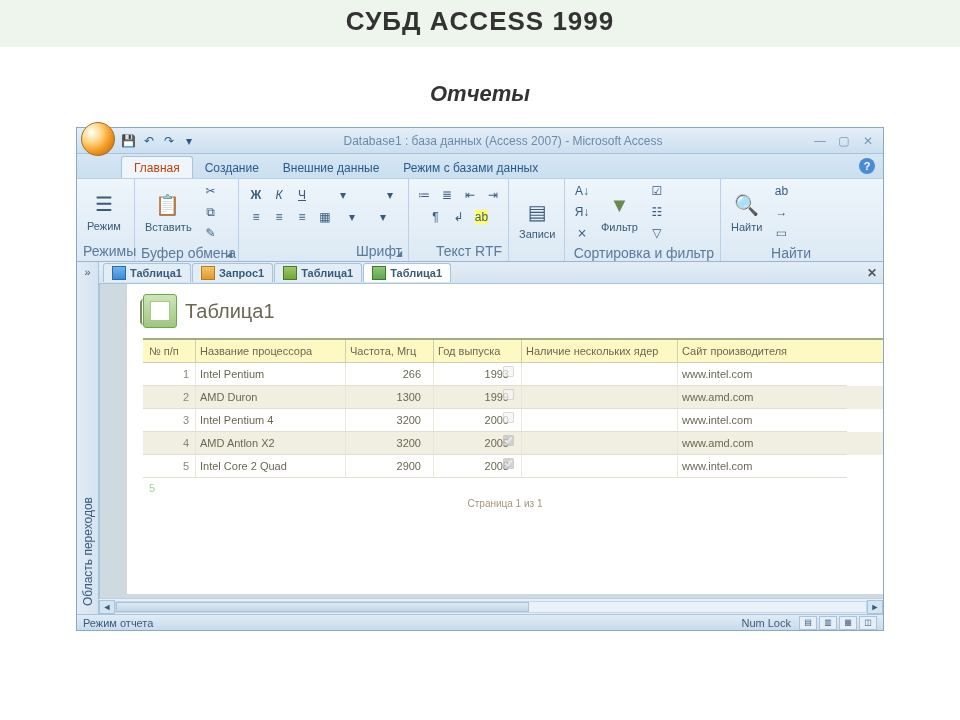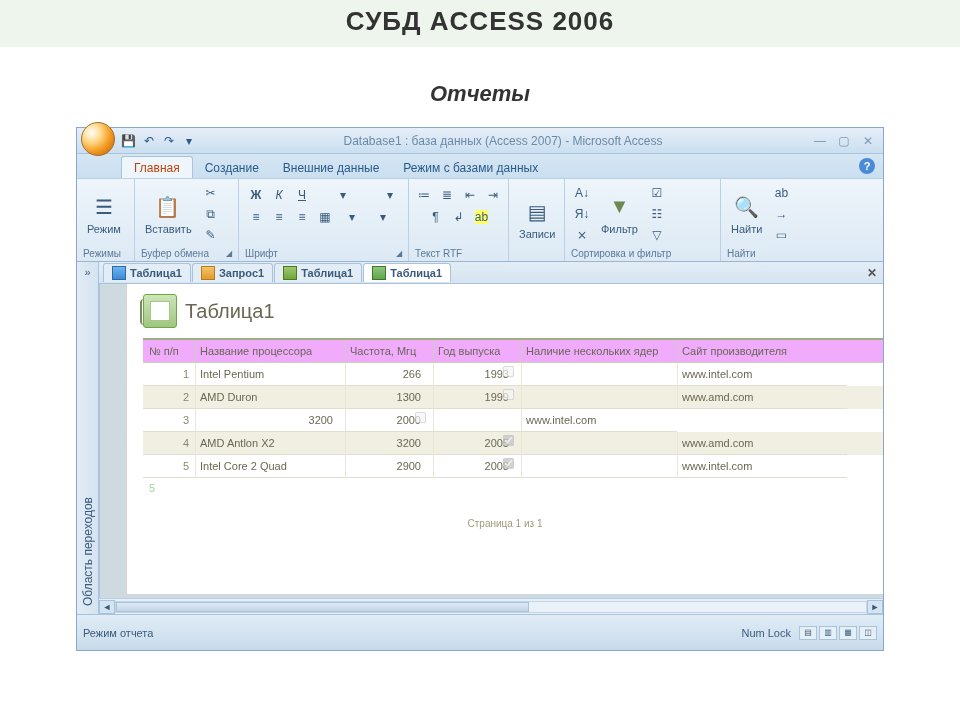--- a/index.html
+++ b/index.html
@@ -100,21 +100,21 @@
   .ribbon-group {
     border-right: 1px solid #b9d0e6;
     display: flex;
     flex-direction: column;
     justify-content: space-between;
     padding: 2px 6px 0;
     position: relative;
   }
   .group-content { flex:1; display:flex; align-items:center; gap:4px; }
   .group-label {
-    font-size: 10px; color: #5a7a9a; text-align: left;
+    font-size: 14px; color: #5a7a9a; text-align: right;
     padding: 2px 0;
     white-space: nowrap;
   }
   .dlg-launcher {
     position: absolute; right: 2px; bottom: 2px;
     width: 10px; height: 10px; font-size: 8px; color:#5a7a9a;
   }
   .big-btn {
     display: flex; flex-direction: column; align-items: center;
     padding: 2px 4px; gap: 2px;
@@ -227,21 +227,21 @@
   }
 
   .rpt-columns, .rpt-row {
     display: grid;
     grid-template-columns: 52px 150px 88px 88px 156px 170px;
     font-size: 11px;
   }
   .rpt-columns {
     border-top: 2px solid #9dae82;
     border-bottom: 1px solid #c8d0b8;
-    background: #f0abfc;
+    background: #fef9c3;
     color: #6a6853;
     margin: 4px 0 0 16px;
   }
   .rpt-columns > div {
     padding: 5px 4px;
     border-left: 1px solid #c8d0b8;
     white-space: nowrap; overflow:hidden;
   }
   .rpt-columns > div:first-child { border-left:none; padding-left:6px; }
 
@@ -255,48 +255,48 @@
     border-bottom: 1px solid #e0ded0;
     border-left: 1px solid #e9e7da;
     white-space: nowrap; overflow:hidden;
   }
   .rpt-row > div:first-child { border-left:none; text-align:right; padding-right:6px; color:#8a8870;}
   .rpt-row .num { text-align:right; padding-right:12px; }
   .rpt-row .ck { position:relative; }
   .rpt-row .ck input { position:absolute; right:6px; top:2px; transform:scale(0.85); }
 
   .rpt-trailing { color:#a7cfa7; padding:4px 0 0 22px; font-size:11px; }
-  .rpt-footer { text-align:center; font-size:10px; color:#a09a7a; margin-top:24px; }
+  .rpt-footer { text-align:center; font-size:10px; color:#a09a7a; margin-top:4px; }
 
   .hscroll {
     height: 16px; background:#e6eef6;
     border-top:1px solid #b9d0e6;
     display:flex; align-items:center;
   }
   .hscroll .btn { width:16px; height:14px; background:#d5e4f1; border:1px solid #a9c3dc; font-size:9px; display:flex;align-items:center;justify-content:center; color:#3a5b7c;}
   .hscroll .track { flex:1; height:12px; background:#eaf1f8; border:1px solid #c4d6e6; position:relative; }
   .hscroll .thumb { position:absolute; left:0; top:0; bottom:0; width:55%; background:linear-gradient(#dce9f4,#c4d6e6); border:1px solid #a9c3dc;}
 
   .status-bar {
-    height: 36px;
+    height: 16px;
     background: linear-gradient(#e0ecf6,#c8dbeb);
     border-top:1px solid #a9c3dc;
     display:flex; align-items:center;
     font-size:11px; color:#3a5b7c;
     padding: 0 6px;
   }
   .status-bar .spacer { flex:1; }
   .status-bar .view-btns { display:flex; gap:2px; margin-left:8px; }
   .status-bar .vb { width:18px; height:14px; background:#e6eef6; border:1px solid #a9c3dc; font-size:8px; display:flex;align-items:center;justify-content:center; }
 </style>
 </head>
 <body>
 
 <div class="slide-title-bar">
-  <div class="slide-title">СУБД ACCESS 2006</div>
+  <div class="slide-title">СУБД ACCESS 1999</div>
 </div>
 <div class="slide-subtitle">Отчеты</div>
 
 <div class="access-window">
 
   <div class="title-bar">
     <div class="office-orb"></div>
     <div class="qat">
       <span class="ico">💾</span>
       <span class="ico">↶</span>
@@ -499,20 +499,21 @@
               <div class="rpt-row alt">
                 <div>2</div>
                 <div>AMD Duron</div>
                 <div class="num">1300</div>
                 <div class="num ck">1999<input type="checkbox" disabled="" style=""></div>
                 <div></div>
                 <div>www.amd.com</div>
               </div>
               <div class="rpt-row">
                 <div>3</div>
+                <div>Intel Pentium 4</div>
                 <div class="num">3200</div>
                 <div class="num ck">2000<input type="checkbox" disabled="" style=""></div>
                 <div></div>
                 <div>www.intel.com</div>
               </div>
               <div class="rpt-row alt">
                 <div>4</div>
                 <div>AMD Antlon X2</div>
                 <div class="num">3200</div>
                 <div class="num ck">2005<input type="checkbox" disabled="" checked="" style=""></div>

